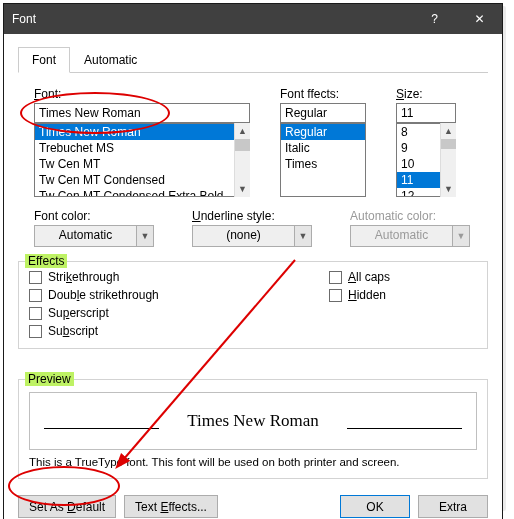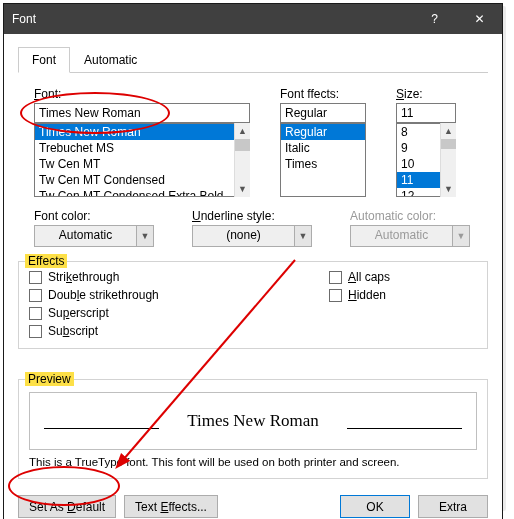--- a/index.html
+++ b/index.html
@@ -24,21 +24,21 @@
   .scrollbar { position: absolute; right: 0; top: 0; width: 16px; height: 100%; background: #f0f0f0; border-left: 1px solid #ddd; }
   .scrollbar .sbtn { height: 16px; background: #f0f0f0; display:flex; align-items:center; justify-content:center; color:#555; font-size: 9px;}
   .scrollbar .thumb { background: #c8c8c8; }
   .listwrap { position: relative; }
   .row-color { display: flex; gap: 22px; margin-top: 12px; }
   .combo { display: flex; height: 22px; }
   .combo .ctext { border: 1px solid #acacac; border-right: none; flex: 1; padding: 2px 12px; text-align: center; background: #efefef; }
   .combo .cbtn { width: 18px; border: 1px solid #acacac; background: #e5e5e5; display:flex; align-items:center; justify-content:center; font-size:9px; color:#555;}
   .disabled .ctext, .disabled .label, .disabled .cbtn { color: #9a9a9a; }
   .group { border: 1px solid #d3d3d3; margin-top: 14px; padding: 8px 10px 10px 10px; position: relative; }
-  .group > .gl { position: absolute; top: -8px; left: 6px; background: #fde047; padding: 0 3px; font-size: 12px; }
+  .group > .gl { position: absolute; top: -8px; left: 6px; background: #bef264; padding: 0 3px; font-size: 12px; }
   .cks { display: flex; }
   .ckcol { display: flex; flex-direction: column; gap: 4px; }
   .ck { display: flex; align-items: center; gap: 6px; }
   .ck .box { width: 13px; height: 13px; border: 1px solid #6b6b6b; background: #fff; }
   .preview-box { border: 1px solid #bfbfbf; height: 58px; margin-top: 4px; display:flex; align-items:center; justify-content:center; position:relative; }
   .preview-box .pline { position: absolute; bottom: 20px; height: 1px; background: #000; }
   .preview-text { font-family: "Times New Roman", serif; font-size: 17px; }
   .hint { margin-top: 6px; font-size: 11.5px; }
   .footer { display: flex; gap: 8px; margin-top: 16px; align-items: center; }
   .btn { border: 1px solid #acacac; background: #e1e1e1; padding: 3px 10px; min-width: 70px; text-align: center; height: 23px; }

